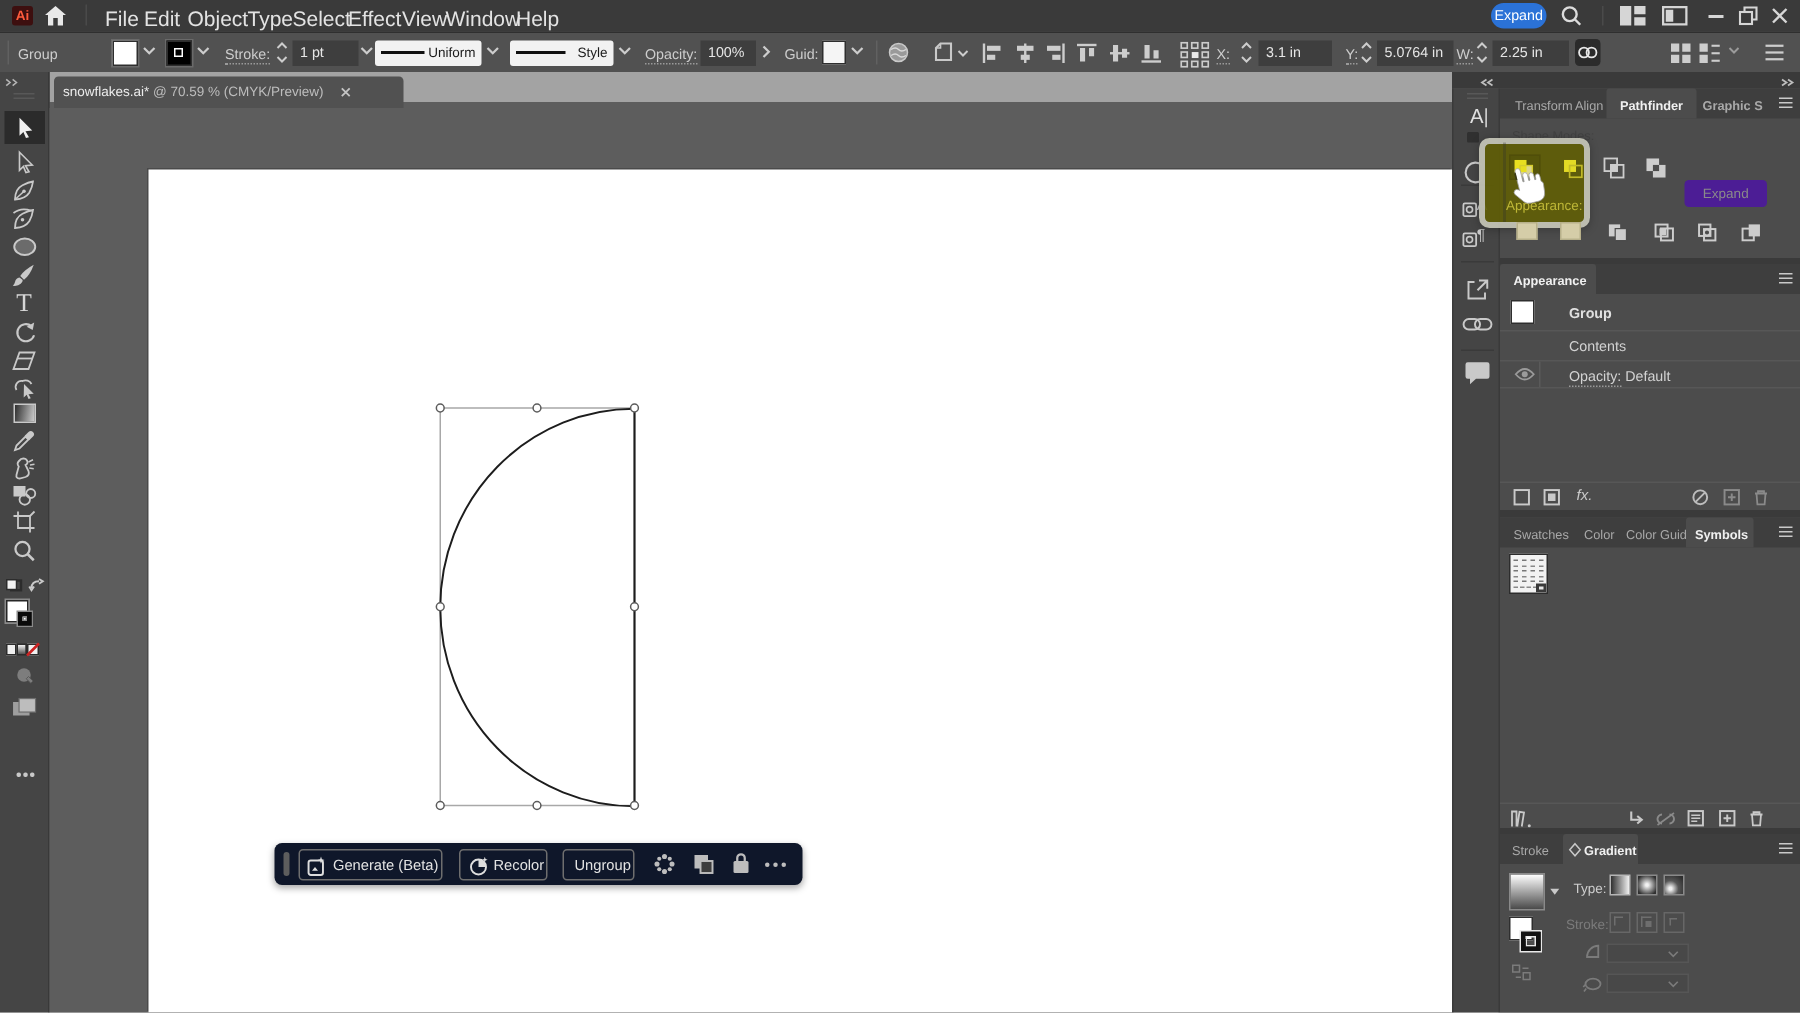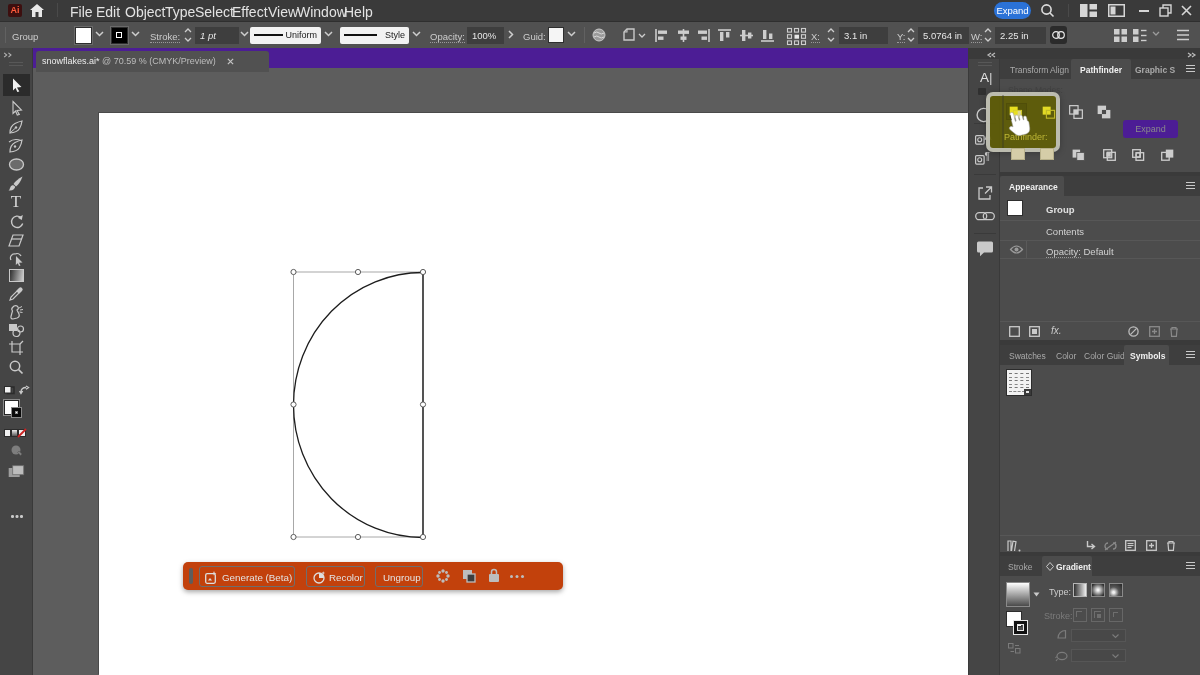--- a/index.html
+++ b/index.html
@@ -9,21 +9,21 @@
   svg{position:absolute;overflow:visible;}
   
   #menubar{left:0;top:0;width:1200px;height:21px;background:#3a3a3a;}
   .mi{position:absolute;top:4px;color:#e3e3e3;font-size:14px;}
   
   #ctrlbar{left:0;top:21px;width:1200px;height:27px;background:#515151;border-top:1px solid #2f2f2f;}
   .fld{background:#3e3e3e;color:#e6e6e6;font-size:9.5px;line-height:17px;padding-left:5px;position:absolute;height:17px;top:5px;}
   .lbl{position:absolute;top:9px;font-size:9.5px;color:#cdcdcd;}
   .lblu{border-bottom:1px dotted #9a9a9a;padding-bottom:0px;}
   
-  #tabbar{left:33px;top:48px;width:935px;height:20px;background:#4c1d95;}
+  #tabbar{left:33px;top:48px;width:935px;height:20px;background:#a3a3a3;}
   #doctab{position:absolute;left:3px;top:3px;width:233px;height:21px;background:#515151;border-radius:3px 3px 0 0;}
   
   #tools{left:0;top:48px;width:33px;height:627px;background:#454545;border-right:1px solid #393939;}
   
   #canvas{left:33px;top:72px;width:935px;height:603px;background:#5d5d5d;}
   #artboard{position:absolute;left:66px;top:41px;width:869px;height:562px;background:#ffffff;box-shadow:-1px -1px 0 #4a4a4a;}
   
   #rdock{left:968px;top:59px;width:32px;height:616px;background:#454545;border-left:1px solid #3a3a3a;border-right:1px solid #3a3a3a;}
   #rtop{left:968px;top:48px;width:232px;height:11px;background:#3a3a3a;}
   
@@ -91,21 +91,21 @@
       <div style="left:4px;top:4px;width:6px;height:6px;border:1.5px solid #fff;"></div>
     </div>
     <svg style="left:131px;top:9px;" width="9" height="6" viewBox="0 0 9 6">
         <path d="M1 1 L4.5 4.5 L8 1" fill="none" stroke="#cdcdcd" stroke-width="1.5"></path>
       </svg>
     <span class="lbl lblu" style="left:150px;">Stroke:</span>
     <svg style="left:183px;top:5px;" width="10" height="16" viewBox="0 0 10 16">
         <path d="M2 5 L5 2 L8 5" fill="none" stroke="#cdcdcd" stroke-width="1.3"></path>
         <path d="M2 11 L5 14 L8 11" fill="none" stroke="#cdcdcd" stroke-width="1.3"></path>
       </svg>
-    <div class="fld" style="left:195px;width:44px;font-style:italic;">1 pt</div>
+    <div class="fld" style="left:195px;width:44px;">1 pt</div>
     <svg style="left:240px;top:9px;" width="9" height="6" viewBox="0 0 9 6">
         <path d="M1 1 L4.5 4.5 L8 1" fill="none" stroke="#cdcdcd" stroke-width="1.5"></path>
       </svg>
     <div style="left:250px;top:5px;width:71px;height:17px;background:#f2f2f2;border-radius:2px;">
       <div style="left:4px;top:7px;width:29px;height:2px;background:#111;"></div>
       <span style="position:absolute;right:4px;top:3px;font-size:9px;color:#1a1a1a;">Uniform</span>
     </div>
     <svg style="left:324px;top:9px;" width="9" height="6" viewBox="0 0 9 6">
         <path d="M1 1 L4.5 4.5 L8 1" fill="none" stroke="#cdcdcd" stroke-width="1.5"></path>
       </svg>
@@ -377,21 +377,21 @@
             <circle cx="390" cy="200" r="2.6"></circle>
           <circle cx="260.5" cy="332.5" r="2.6"></circle>
             <circle cx="390" cy="332.5" r="2.6"></circle>
           <circle cx="260.5" cy="465" r="2.6"></circle>
             <circle cx="325" cy="465" r="2.6"></circle>
             <circle cx="390" cy="465" r="2.6"></circle>
         </g>
       </g>
     </svg>
 
-    <div id="taskbar" style="left:150px;top:490px;width:380px;height:28px;background:#c2410c;border-radius:5px;box-shadow:0 2px 5px rgba(0,0,0,0.35);">
+    <div id="taskbar" style="left:150px;top:490px;width:352px;height:28px;background:#0f172a;border-radius:5px;box-shadow:0 2px 5px rgba(0,0,0,0.35);">
       <div style="left:6px;top:6px;width:4px;height:16px;background:#5d5d5d;border-radius:2px;"></div>
       <div style="left:16px;top:3.5px;width:96px;height:21px;border:1px solid #6e6e6e;border-radius:3px;">
         <svg style="left:5px;top:4px;" width="13" height="13" viewBox="0 0 13 13">
             <rect x="0.7" y="2.7" width="9.6" height="9.6" rx="1.5" fill="none" stroke="#dedede" stroke-width="1.3"></rect>
             <path d="M9 0 L9.6 1.8 L11.4 2.4 L9.6 3 L9 4.8 L8.4 3 L6.6 2.4 L8.4 1.8 Z" fill="#dedede"></path>
             <path d="M3 9.5 L5 7 L7 9.5 Z" fill="#dedede"></path>
           </svg>
         <span style="position:absolute;left:22px;top:5px;font-size:9.8px;color:#e3e3e3;">Generate (Beta)</span>
       </div>
       <div style="left:123px;top:3.5px;width:59px;height:21px;border:1px solid #6e6e6e;border-radius:3px;">
@@ -662,21 +662,21 @@
     <div style="left:16px;top:7px;width:21px;height:17px;border:1px solid #504e09;background:rgba(70,68,8,0.30);"></div>
     <svg style="left:19px;top:10px;" width="14" height="13" viewBox="0 0 15 14">
         <rect x="4.7" y="4.7" width="8.8" height="8.4" fill="#ddd68c"></rect>
         <rect x="0.7" y="0.7" width="8.6" height="8.6" fill="#e8df1f"></rect>
         <rect x="4.7" y="4.7" width="8.8" height="8.4" fill="none" stroke="#d6cd2e" stroke-width="1"></rect>
       </svg>
     <svg style="left:52px;top:10px;" width="14" height="13" viewBox="0 0 15 14">
         <rect x="0.7" y="0.7" width="8.6" height="8.6" fill="#e3da25"></rect>
         <rect x="4.7" y="4.7" width="8.8" height="8.4" fill="none" stroke="#c2ba28" stroke-width="1.2"></rect>
       </svg>
-    <span style="position:absolute;left:14px;top:36px;font-size:9px;color:#bdb636;">Pathfinder:</span>
+    <span style="position:absolute;left:14px;top:36px;font-size:9px;color:#bdb636;">Appearance:</span>
   </div>
 
   <div style="left:1011px;top:148px;width:14px;height:12px;background:#d5cda8;border:1px solid #b7b08a;"></div>
   <div style="left:1040px;top:148px;width:14px;height:12px;background:#d5cda8;border:1px solid #b7b08a;"></div>
 
   <svg id="hand" style="left:1007px;top:110px;" width="30" height="34" viewBox="0 0 30 34">
     <g transform="rotate(-14 12 16)">
     <path fill="#ffffff" stroke="#a0a0a0" stroke-width="0.5" d="M6.0 13.5 L6.0 3.0 Q6.0 1.0 7.8 1.0 Q9.6 1.0 9.6 3.0 L9.6 10.5 L10.4 10.5 L10.4 6.5 Q10.4 4.8 12.0 4.8 Q13.6 4.8 13.6 6.6 L13.6 10.5 L14.4 10.5 L14.4 7.5 Q14.4 5.8 16.0 5.8 Q17.6 5.8 17.6 7.7 L17.6 11 L18.4 11 L18.4 9.2 Q18.4 7.6 19.9 7.6 Q21.4 7.6 21.4 9.4 L21.4 13 Q22.5 13.5 22.5 15 L22.0 20 Q21.5 25 17.0 25.5 L11.5 25.5 Q8.5 25.5 7.0 23.5 L2.5 17.5 Q1.5 16 2.8 14.8 Q4.2 13.8 5.5 15 L6.0 15.5 Z"></path>
     <g stroke="#9a9a9a" stroke-width="0.7" fill="none">
       <path d="M10.0 10.5 L10.0 6.8"></path>

